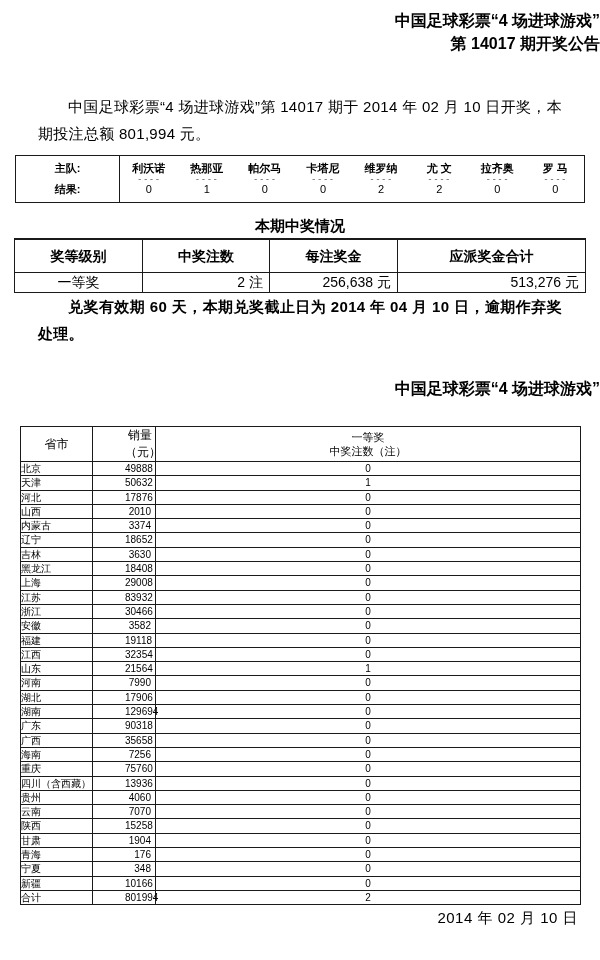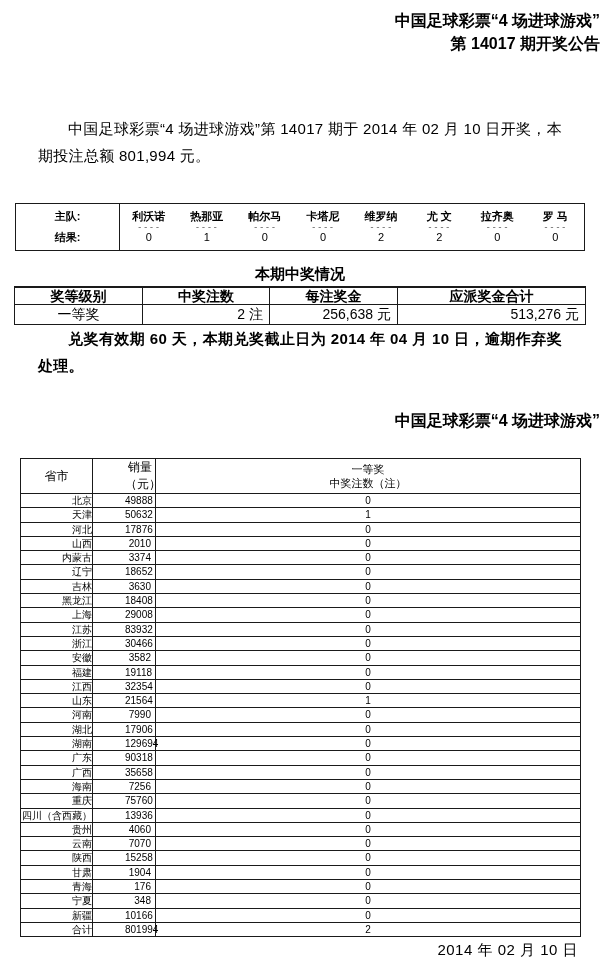--- a/index.html
+++ b/index.html
@@ -10,26 +10,26 @@
   }
   .doc-title{
     text-align:right;font-weight:bold;font-size:16px;line-height:23px;
   }
   .doc-title.first{padding-top:9px;}
   .doc-title.second{margin-top:30px;}
   .para{
     font-size:15px;line-height:27px;margin:0 38px;text-indent:2em;
     text-align:justify;letter-spacing:0.3px;
   }
-  .para.intro{margin-top:60px;}
+  .para.intro{margin-top:38px;}
   .para.redeem{font-weight:bold;}
 
   
   .match-table{
-    width:570px;margin:34px auto 0;border-collapse:collapse;
+    width:570px;margin:8px auto 0;border-collapse:collapse;
     border:1px solid #1a1a1a;font-size:11px;table-layout:fixed;
   }
   .match-table td{text-align:center;padding:0;}
   .match-table td.lbl{
     width:103px;border-right:1px solid #1a1a1a;font-weight:bold;
   }
   .match-table tr.names td{padding-top:6px;font-weight:bold;height:13px;line-height:13px;}
   .match-table tr.dashes td{
     height:8px;line-height:7px;font-family:"DejaVu Sans Mono","Liberation Mono",monospace;
     font-size:9px;color:#555;letter-spacing:0.5px;font-weight:normal;
@@ -40,40 +40,40 @@
   
   .prize-title{
     text-align:center;font-weight:bold;font-size:15px;margin-top:14px;line-height:18px;
   }
   .prize-table{
     width:571px;margin:3px auto 0;border-collapse:collapse;table-layout:fixed;
     font-size:14px;border:1px solid #1a1a1a;border-top:2px solid #1a1a1a;
   }
   .prize-table th{
     border:1px solid #1a1a1a;border-top:2px solid #1a1a1a;
-    font-weight:bold;height:16px;line-height:16px;padding:0;text-align:center;
+    font-weight:bold;height:16px;line-height:16px;padding:8px;text-align:center;
   }
   .prize-table td{
     border:1px solid #1a1a1a;height:19px;line-height:19px;padding:0;
   }
   .prize-table td.grade{text-align:center;}
   .prize-table td.val{text-align:right;padding-right:6px;margin-left:20px;}
 
   
   .province-table{
     width:560px;margin:26px 0 0 20px;border-collapse:collapse;table-layout:fixed;
     font-size:10px;border:1px solid #1a1a1a;
   }
   .province-table th,.province-table td{border:1px solid #1a1a1a;padding:0;}
   .province-table thead th{height:15px;font-weight:normal;text-align:center;}
   .province-table th.h-prov{font-size:12px;}
   .province-table th.h-sales{font-size:12px;padding-left:32px;}
   .province-table th.h-prize{font-size:11px;line-height:14px;}
   .province-table tbody td{height:13.3px;line-height:13.3px;}
-  .province-table td.prov{text-align:right;white-space:nowrap;}
+  .province-table td.prov{text-align:left;white-space:nowrap;}
   .province-table td.sales{text-align:right;padding-right:4px;padding-left:32px;}
   .province-table td.cnt{text-align:center;}
 
   .footer-date{
     text-align:right;margin:3px 22px 0 0;font-size:15px;line-height:19px;letter-spacing:0.5px;
   }
 </style>
 </head>
 <body>
 

